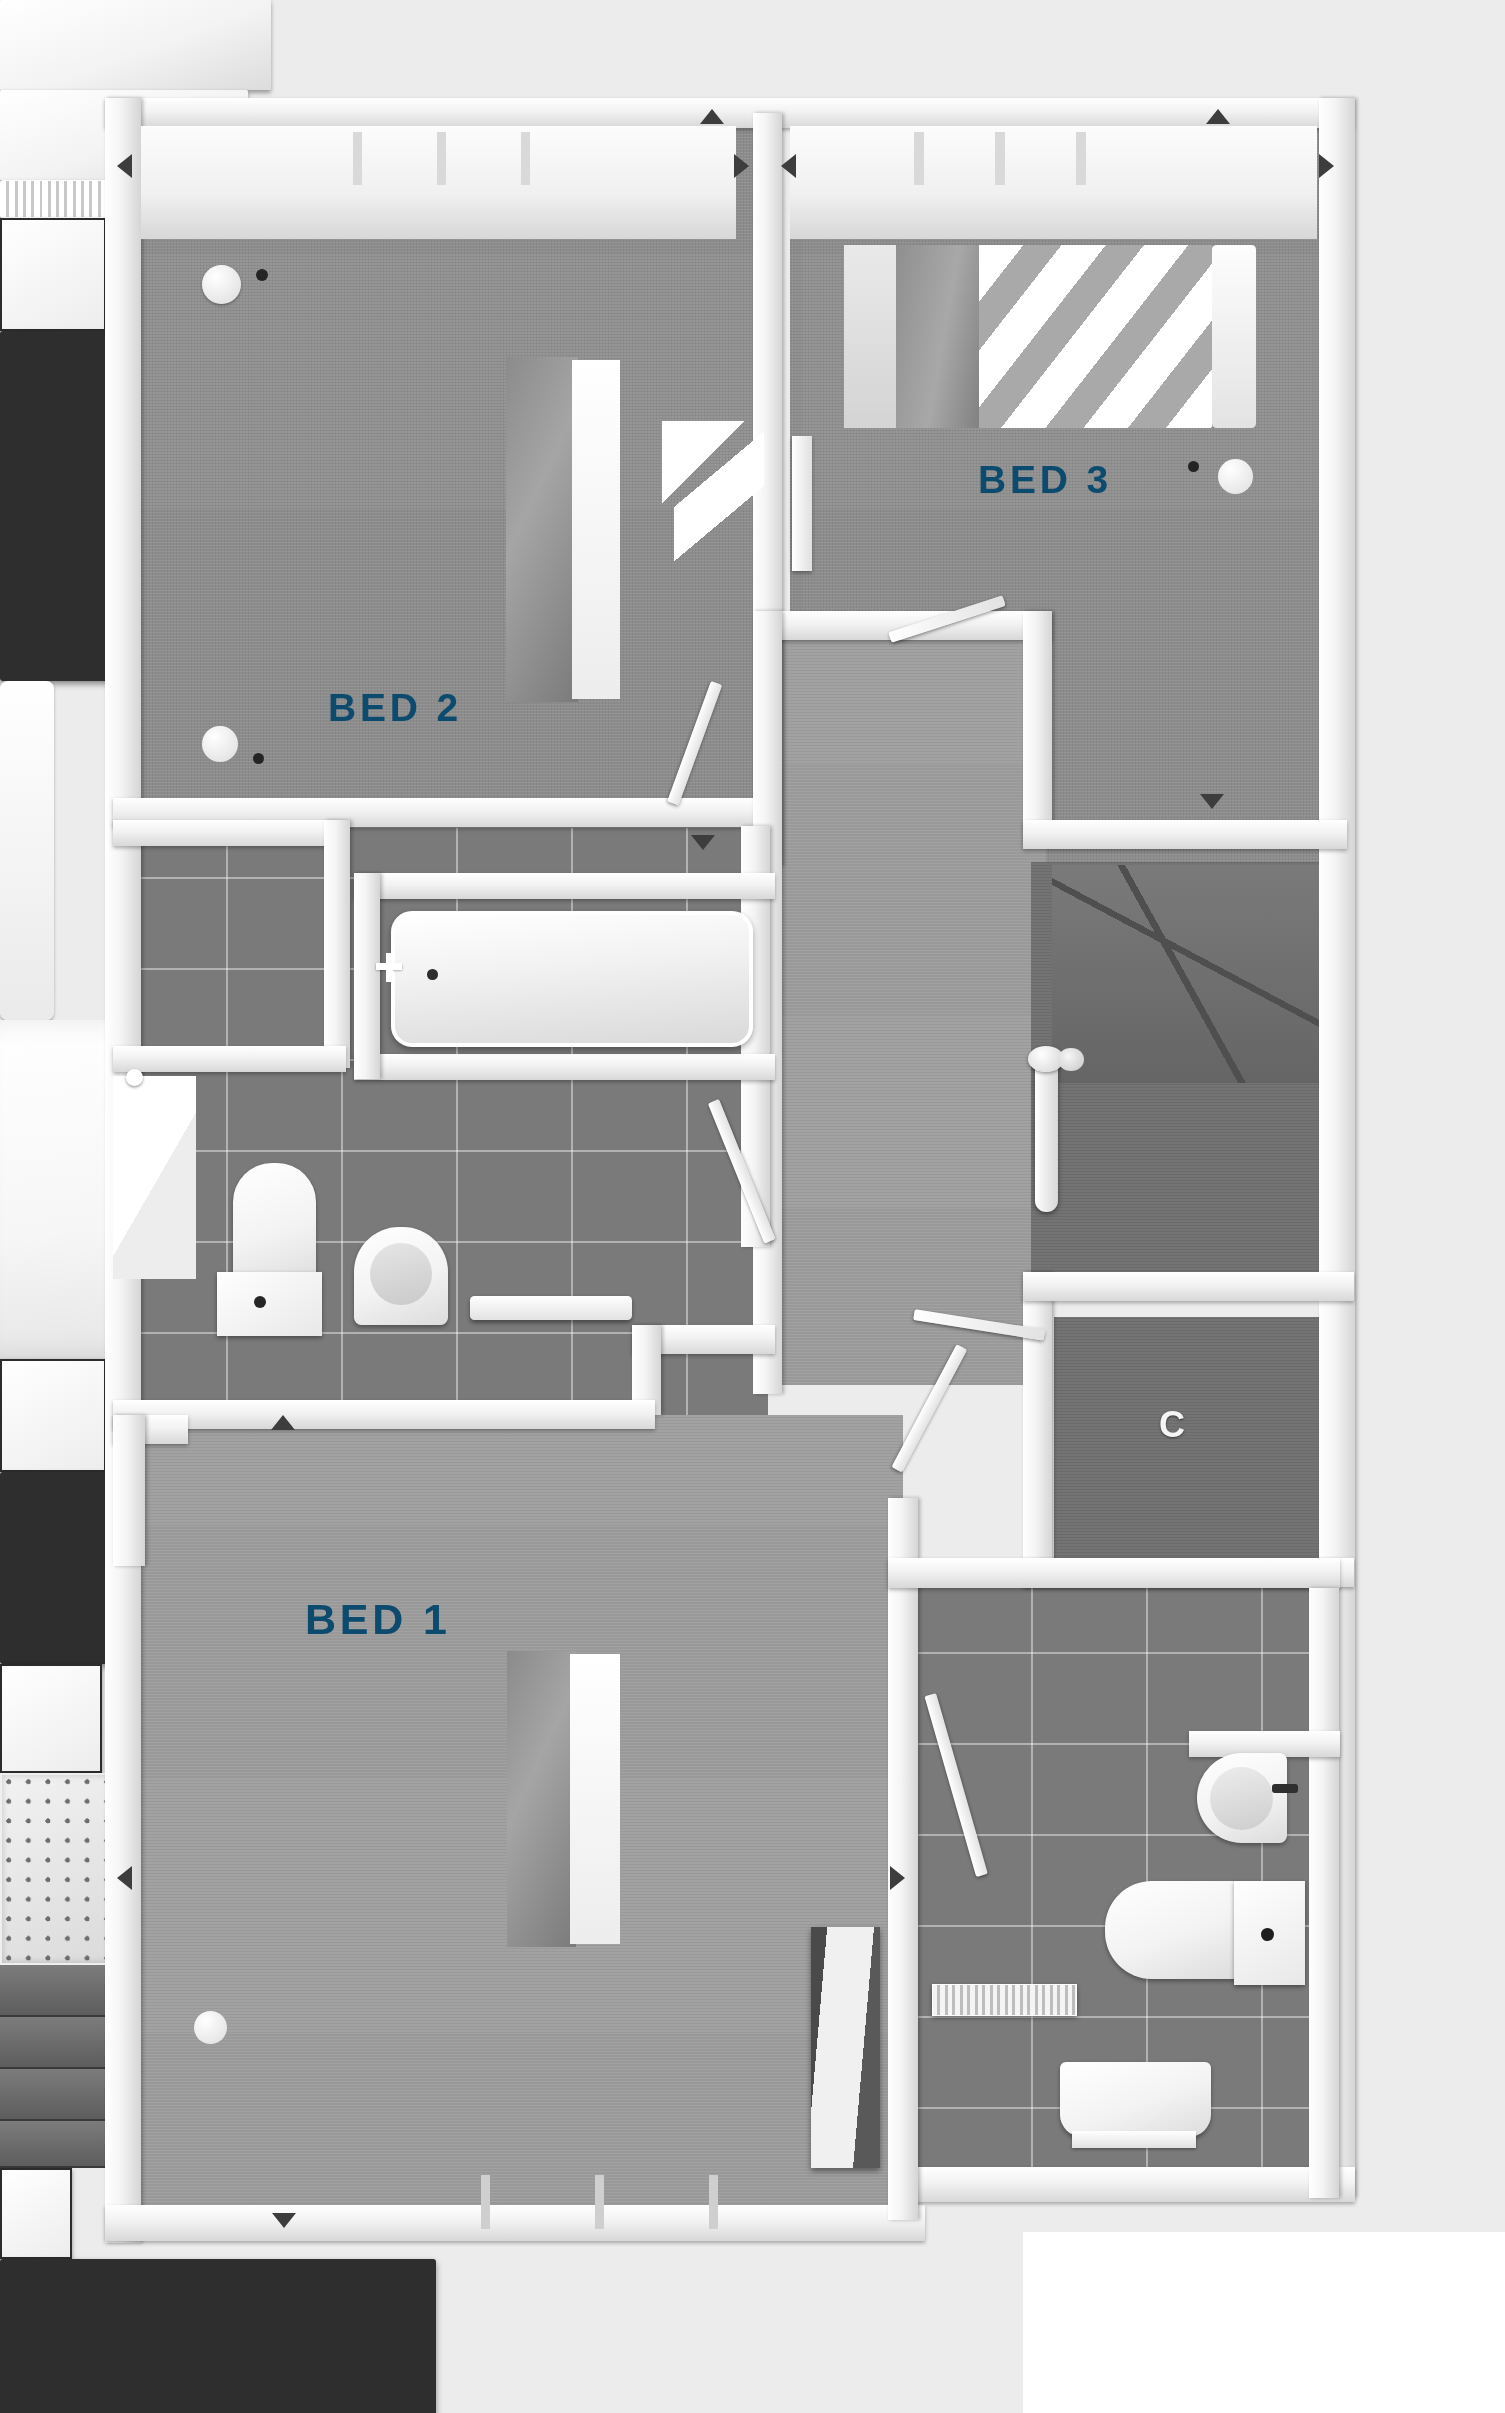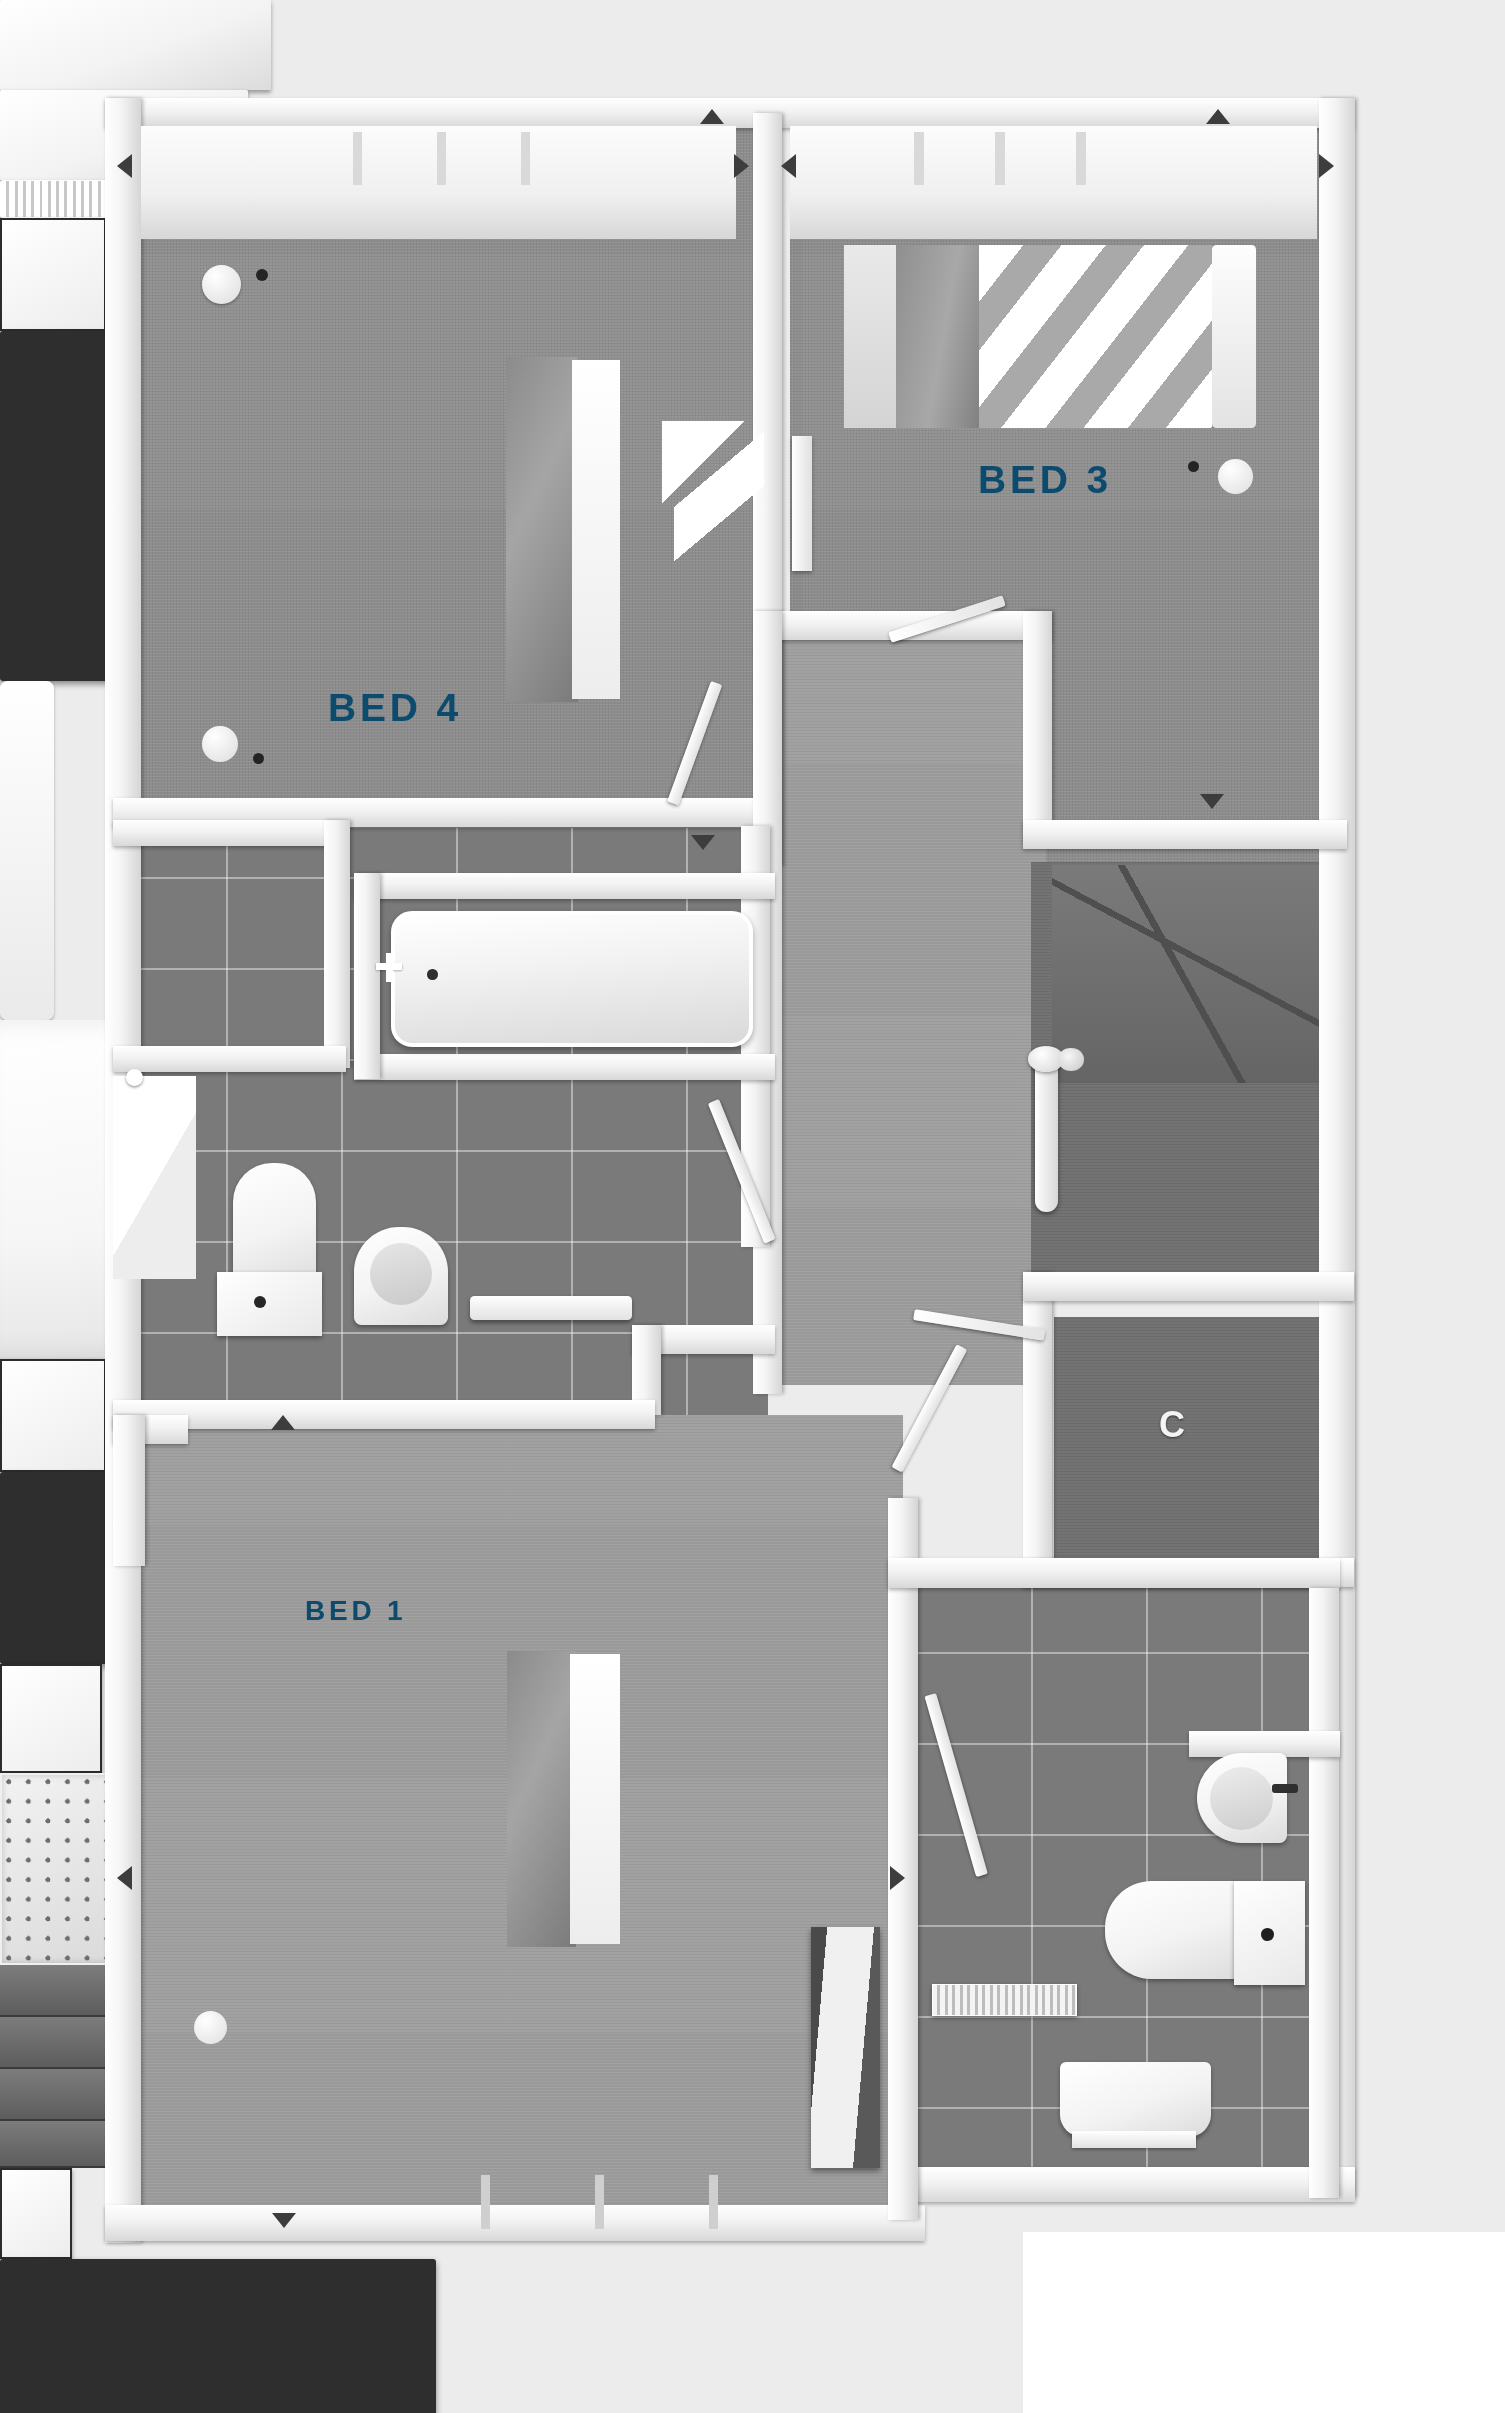--- a/index.html
+++ b/index.html
@@ -272,20 +272,20 @@
   <div class="tri tri-lf" style="left:781px;top:154px;"></div>
   <div class="tri tri-up" style="left:1206px;top:109px;"></div>
   <div class="tri tri-rt" style="left:1319px;top:154px;"></div>
   <div class="tri tri-dn" style="left:691px;top:835px;"></div>
   <div class="tri tri-dn" style="left:1200px;top:794px;"></div>
   <div class="tri tri-up" style="left:271px;top:1415px;"></div>
   <div class="tri tri-lf" style="left:117px;top:1866px;"></div>
   <div class="tri tri-rt" style="left:890px;top:1866px;"></div>
   <div class="tri tri-dn" style="left:272px;top:2213px;"></div>
 
-  <div class="lbl" style="left:328px;top:686px;font-size:39px;">BED 4</div>
+  <div class="lbl" style="left:328px;top:686px;font-size:39px;">BED 2</div>
   <div class="lbl" style="left:978px;top:458px;font-size:39px;">BED 3</div>
-  <div class="lbl" style="left:305px;top:1595px;font-size:28px;">BED 1</div>
+  <div class="lbl" style="left:305px;top:1595px;font-size:43px;">BED 1</div>
   <div class="lbl lbl-w" style="left:1159px;top:1404px;font-size:36px;letter-spacing:0;">C</div>
 
   <div id="notch"></div>
 </div>
 
 
 </body></html>

